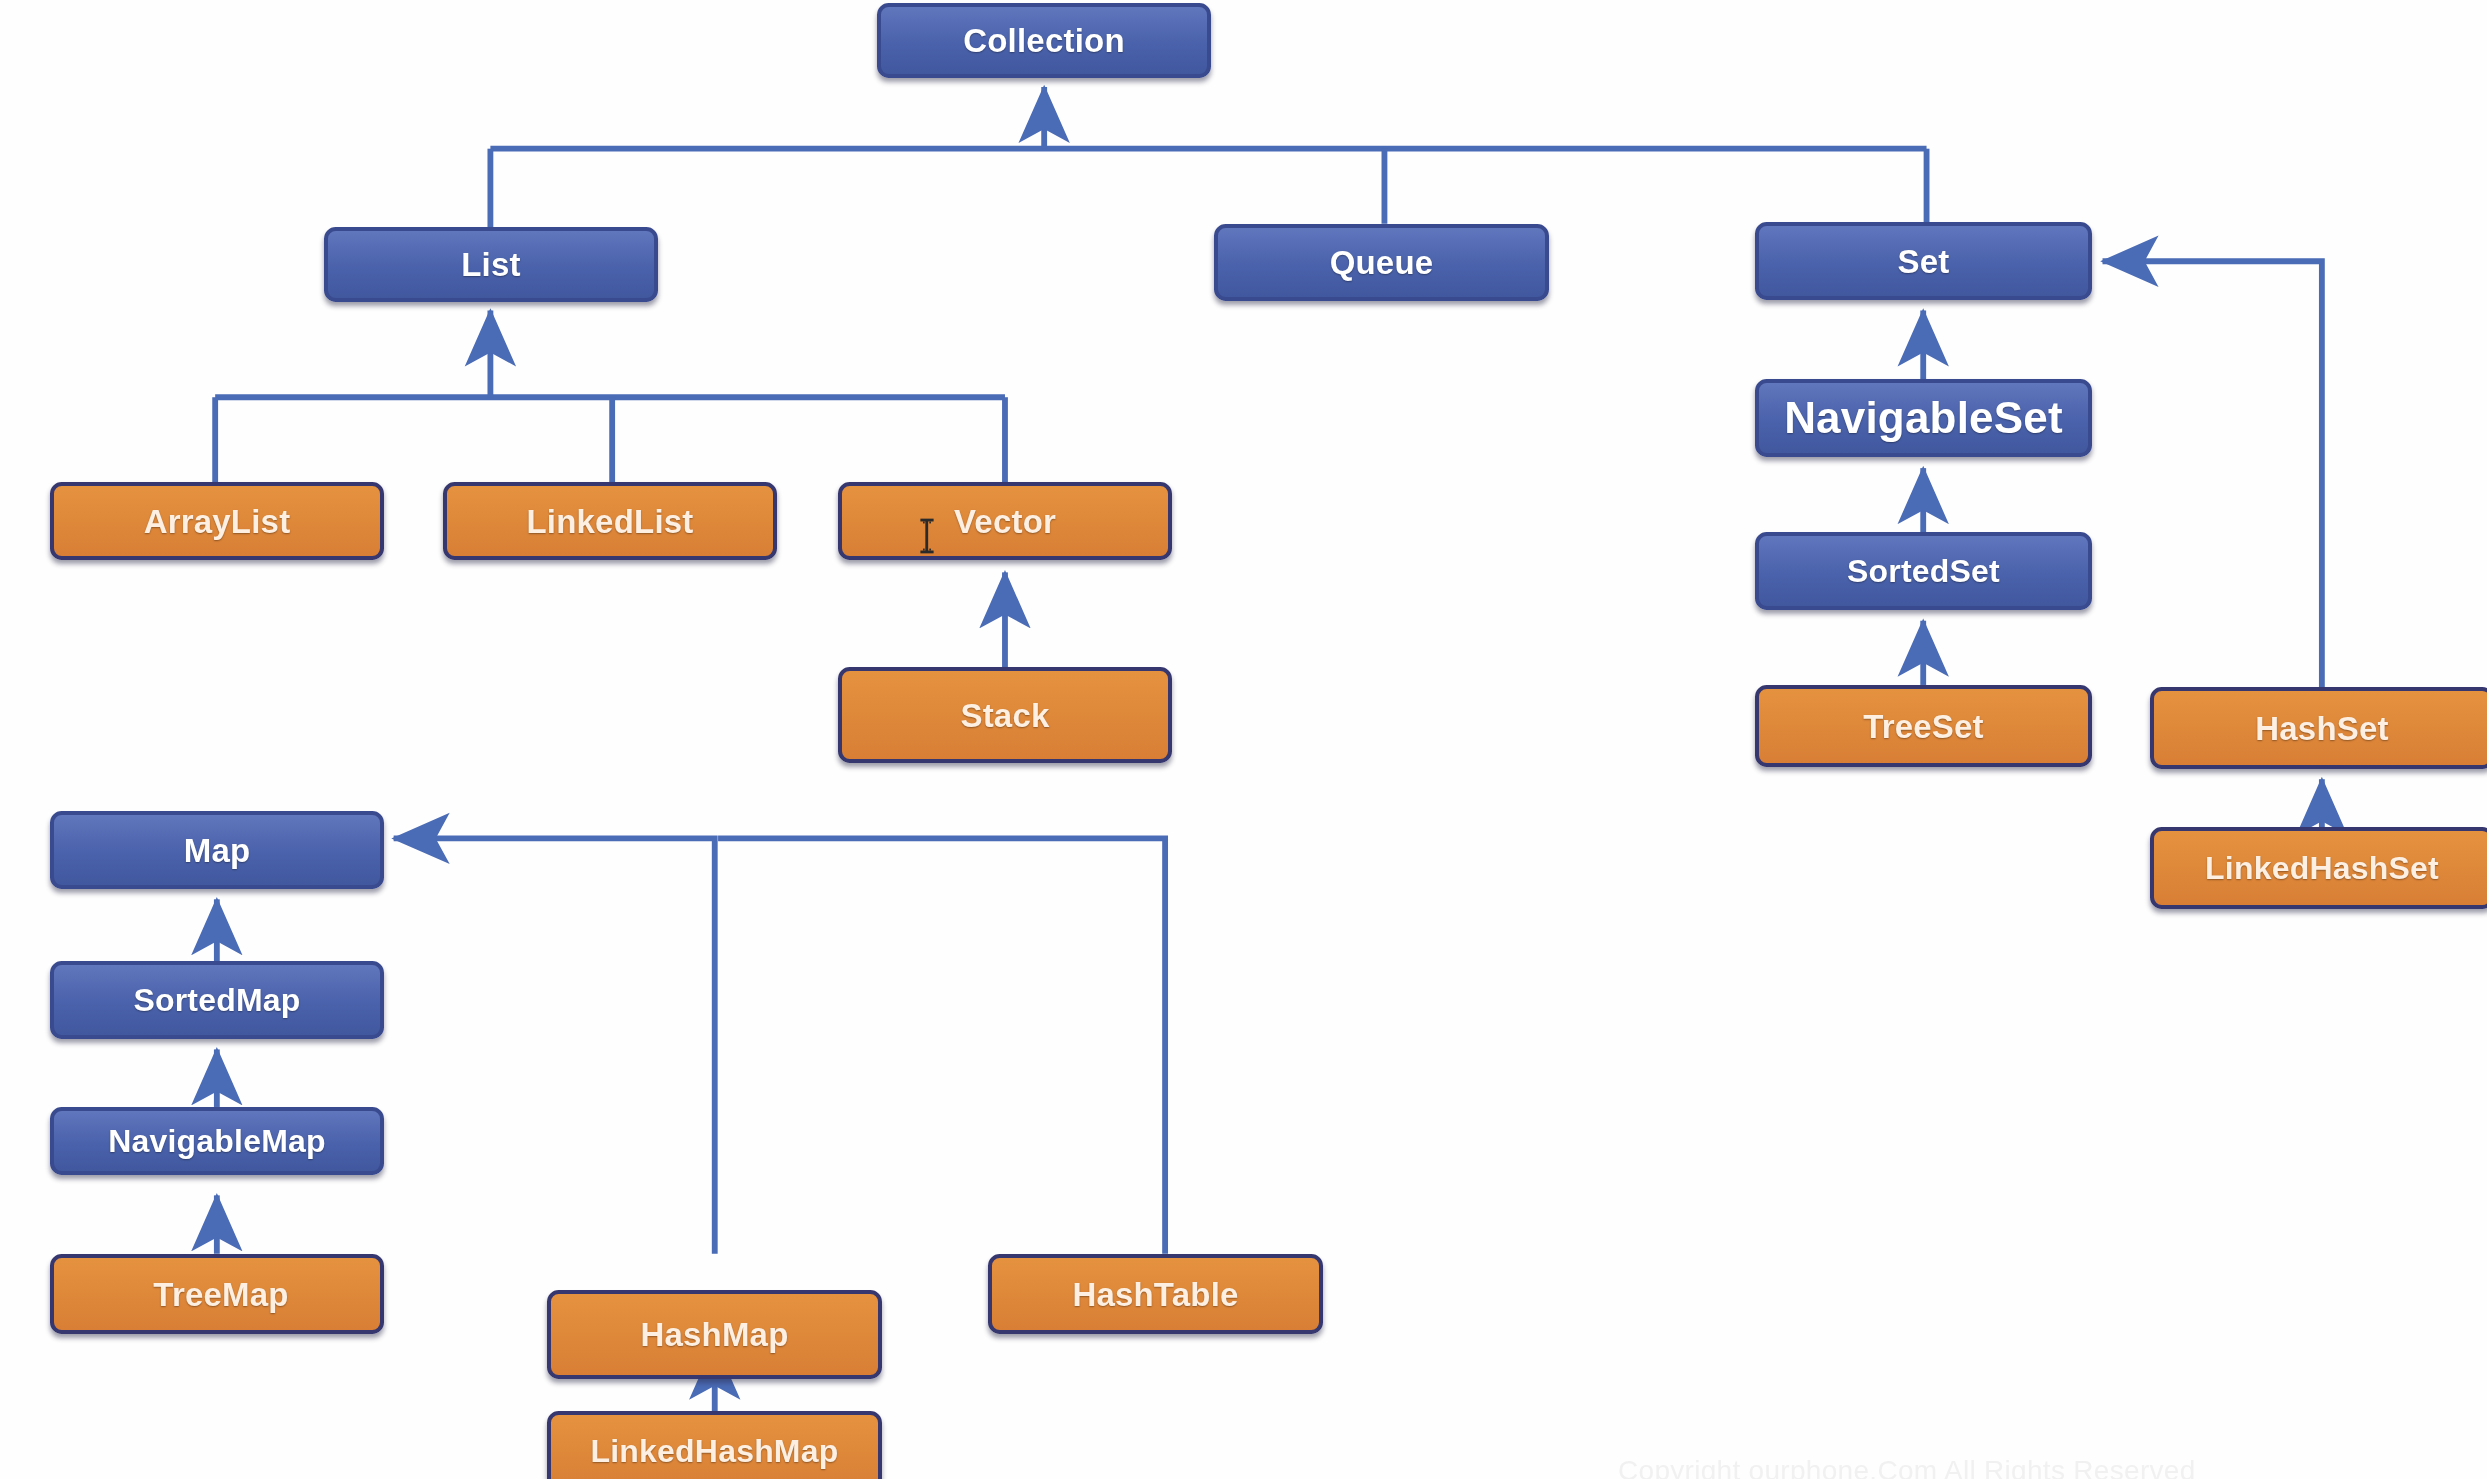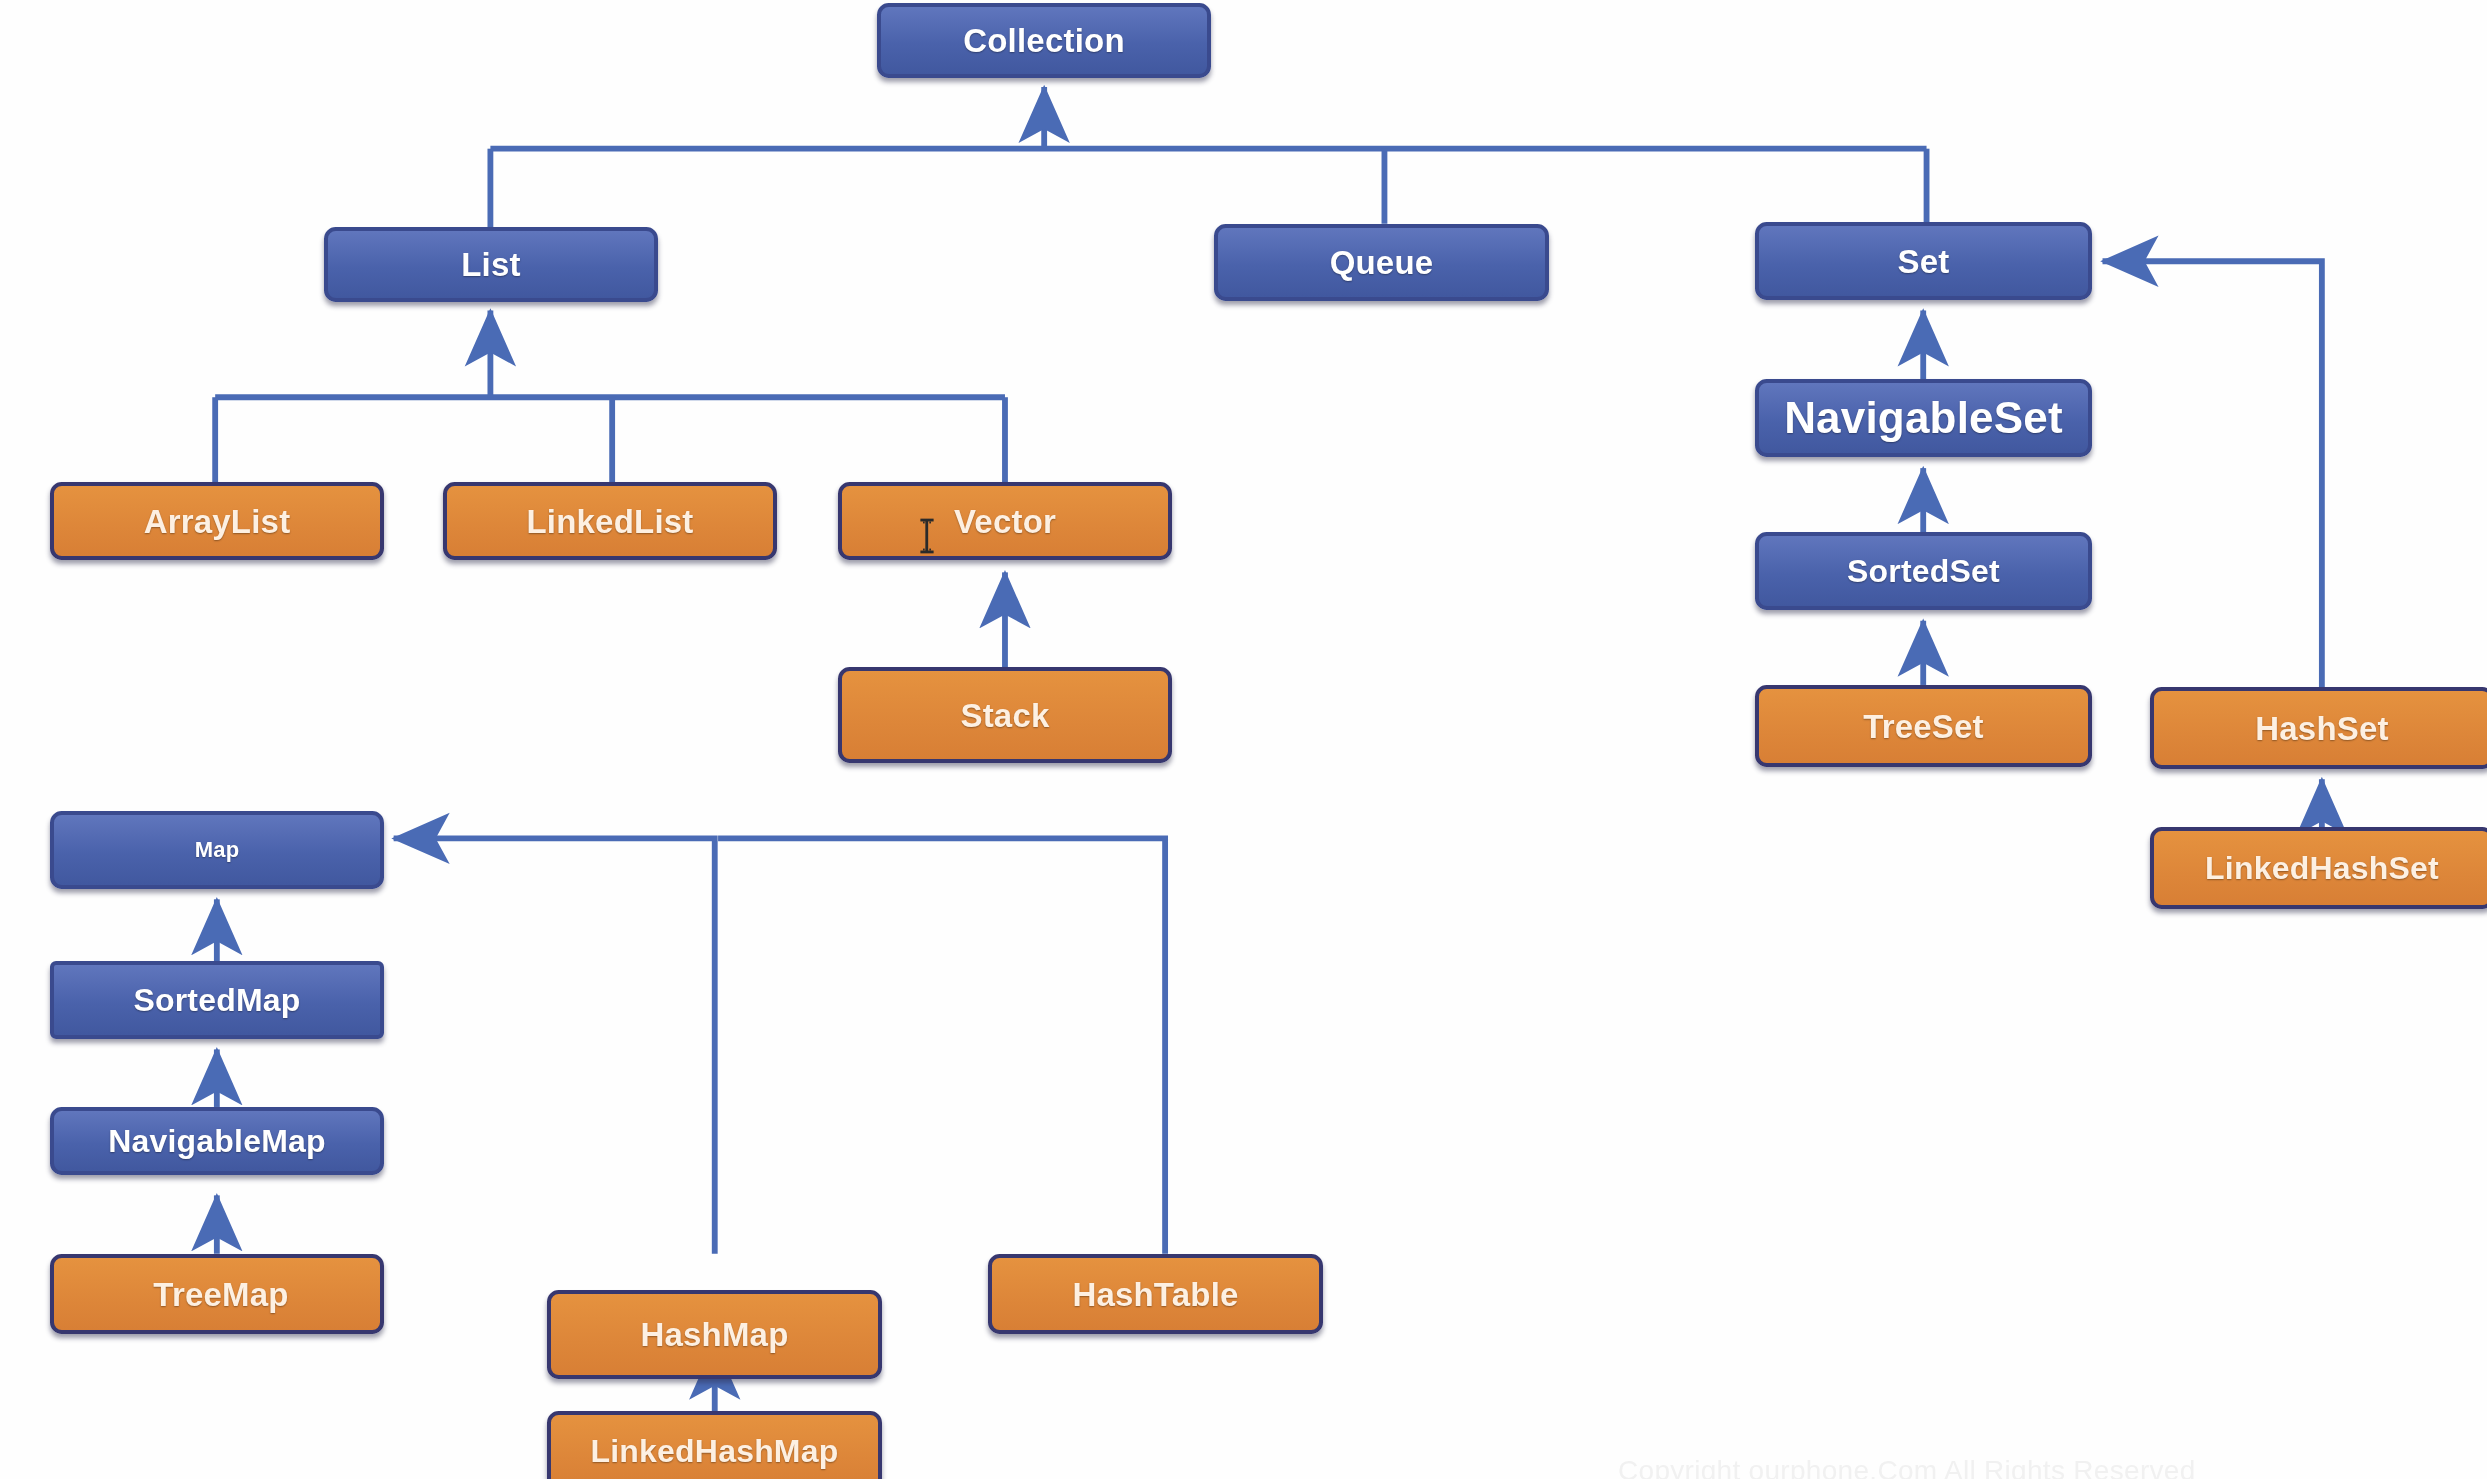--- a/index.html
+++ b/index.html
@@ -102,22 +102,22 @@
       <div class="node iface" style="left: 1755px; top: 222px; width: 337px; height: 78px; font-size: 33px;">Set</div>
       <div class="node impl" style="left: 50px; top: 482px; width: 334px; height: 78px; font-size: 33px;">ArrayList</div>
       <div class="node impl" style="left: 443px; top: 482px; width: 334px; height: 78px; font-size: 33px;">LinkedList</div>
       <div class="node impl" style="left: 838px; top: 482px; width: 334px; height: 78px; font-size: 33px;">Vector</div>
       <div class="node impl" style="left: 838px; top: 667px; width: 334px; height: 96px; font-size: 33px;">Stack</div>
       <div class="node iface" style="left: 1755px; top: 379px; width: 337px; height: 78px; font-size: 44px;">NavigableSet</div>
       <div class="node iface" style="left: 1755px; top: 532px; width: 337px; height: 78px; font-size: 32px;">SortedSet</div>
       <div class="node impl" style="left: 1755px; top: 685px; width: 337px; height: 82px; font-size: 33px;">TreeSet</div>
       <div class="node impl" style="left: 2150px; top: 687px; width: 344px; height: 82px; font-size: 33px;">HashSet</div>
       <div class="node impl" style="left: 2150px; top: 827px; width: 344px; height: 82px; font-size: 32px;">LinkedHashSet</div>
-      <div class="node iface" style="left: 50px; top: 811px; width: 334px; height: 78px; font-size: 22px; text-align: right;">Map</div>
-      <div class="node iface" style="left: 50px; top: 961px; width: 334px; height: 78px; font-size: 32px; border-radius: 6px;">SortedMap</div>
+      <div class="node iface" style="left: 50px; top: 811px; width: 334px; height: 78px; font-size: 33px; text-align: right;">Map</div>
+      <div class="node iface" style="left: 50px; top: 961px; width: 334px; height: 78px; font-size: 32px;">SortedMap</div>
       <div class="node iface" style="left: 50px; top: 1107px; width: 334px; height: 68px; font-size: 32px;">NavigableMap</div>
       <div class="node impl" style="left: 50px; top: 1254px; width: 334px; height: 80px; font-size: 33px; padding-left: 8px;">TreeMap</div>
       <div class="node impl" style="left: 547px; top: 1254px; width: 335px; height: 89px; font-size: 33px; margin-top: 36px;">HashMap</div>
       <div class="node impl" style="left: 988px; top: 1254px; width: 335px; height: 80px; font-size: 33px;">HashTable</div>
       <div class="node impl" style="left: 547px; top: 1411px; width: 335px; height: 80px; font-size: 32px;">LinkedHashMap</div>
     </div>
 
   <div class="watermark" style="left: 1618px; top: 1455px;">Copyright ourphone.Com  All Rights Reserved</div>
 
   <svg class="cursor" width="22" height="38" viewBox="0 0 26 46" xmlns="http://www.w3.org/2000/svg" style="left: 916px; top: 517px;">

